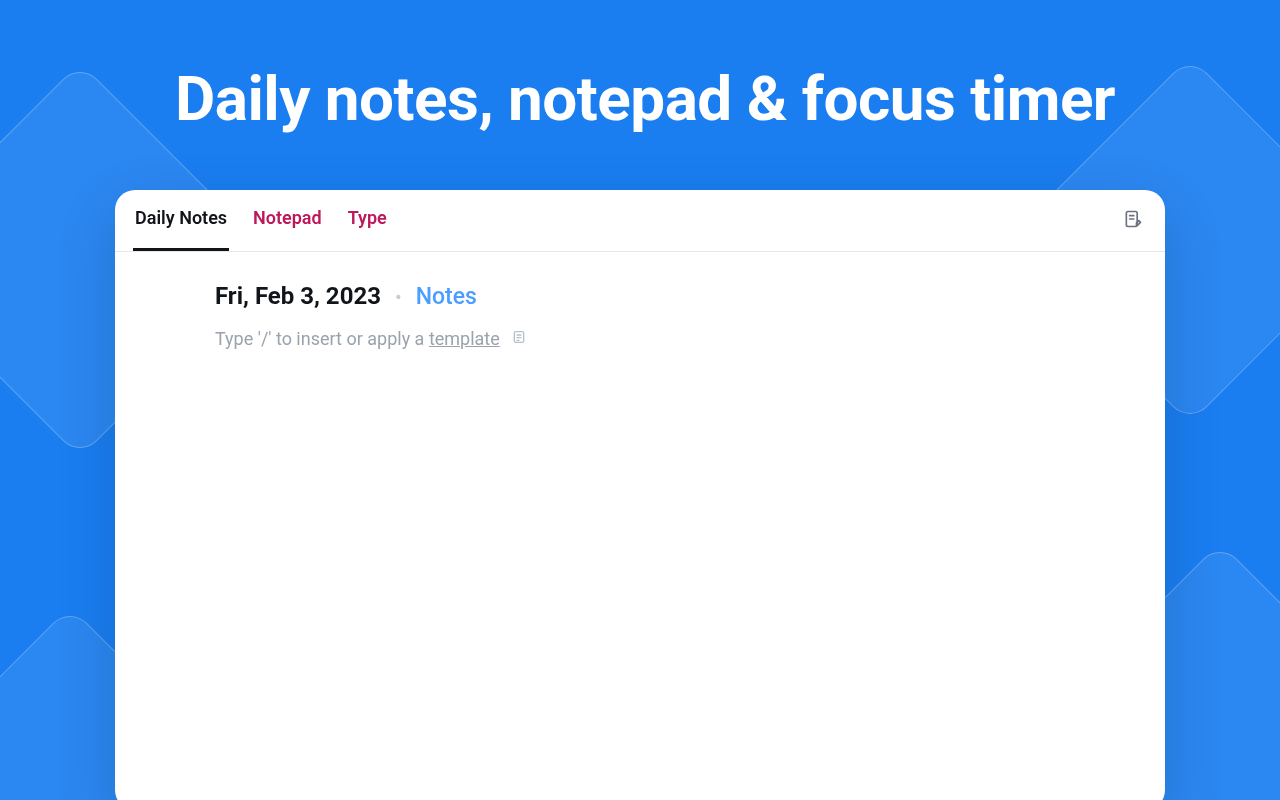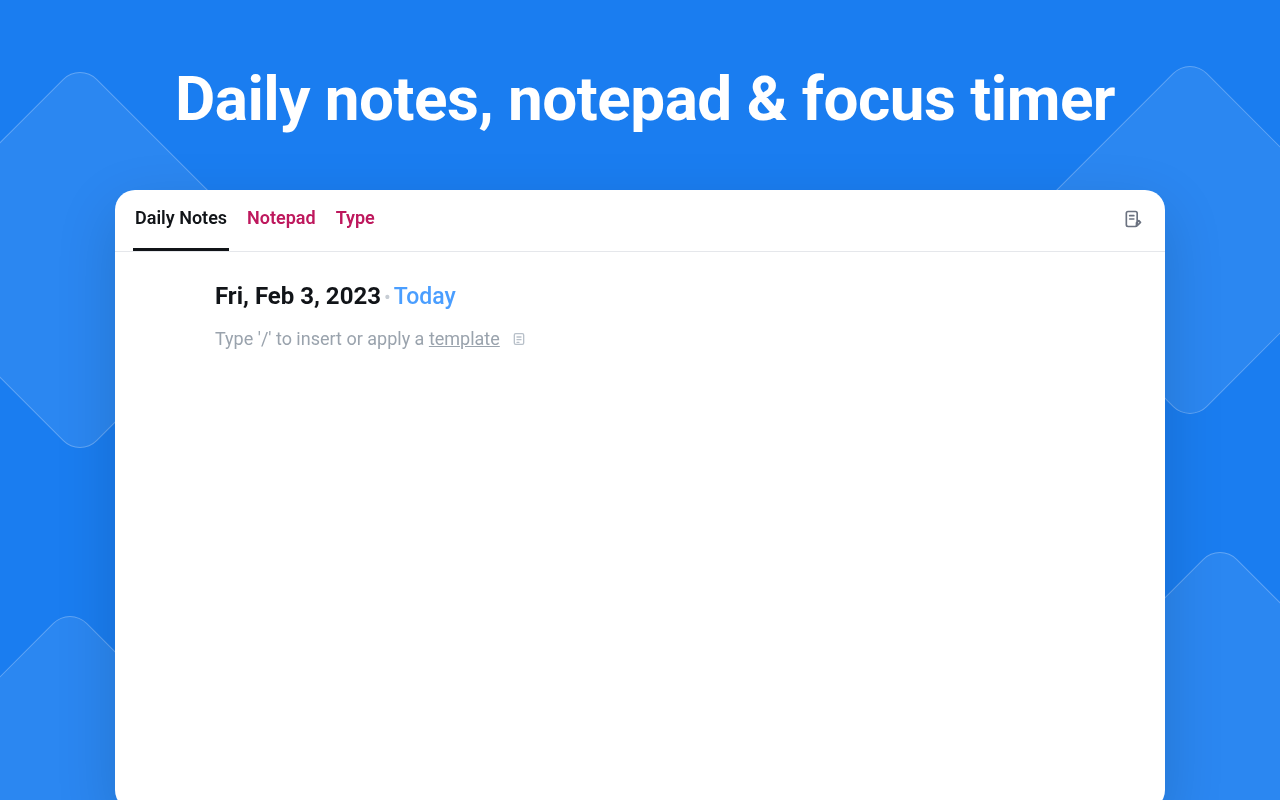--- a/index.html
+++ b/index.html
@@ -59,21 +59,21 @@
     .card-header {
       display: flex;
       align-items: center;
       justify-content: space-between;
       padding: 0 18px;
       border-bottom: 1px solid #e5e7eb;
       height: 62px;
     }
     .tabs {
       display: flex;
-      gap: 16px;
+      gap: 22px;
       height: 100%;
       align-items: flex-end;
     }
     .tab {
       font-size: 18px;
       font-weight: 600;
       color: #be185d;
       padding: 0 2px 18px 2px;
       border-bottom: 3px solid transparent;
       cursor: pointer;
@@ -99,41 +99,40 @@
       color: #6b7280;
       cursor: pointer;
     }
 
     .content {
       padding: 30px 100px 0 100px;
     }
     .date-row {
       display: flex;
       align-items: baseline;
-      gap: 3px;
+      gap: 14px;
     }
     .date-text {
       font-size: 24px;
       font-weight: 700;
       color: #111418;
     }
     .dot {
       color: #c7cdd4;
       font-size: 20px;
       line-height: 1;
     }
     .today-text {
       font-size: 23px;
       font-weight: 500;
       color: #4a9eff;
     }
     .prompt-row {
       margin-top: 18px;
       display: flex;
-      align-items: center;
       gap: 10px;
       font-size: 18px;
       color: #9aa3ad;
     }
     .template-link {
       color: #9aa3ad;
       text-decoration: underline;
       cursor: pointer;
     }
     .template-icon {
@@ -181,21 +180,21 @@
           </svg>
         </span>
       </div>
     </div>
   </div>
 
   <div class="content">
     <div class="date-row">
       <span class="date-text">Fri, Feb 3, 2023</span>
       <span class="dot">•</span>
-      <span class="today-text">Today</span>
+      <span class="today-text">Notes</span>
     </div>
     <div class="prompt-row">
       <span>
         <span>Type '/' to insert or apply a </span><a class="template-link">template</a>
       </span>
       <span class="template-icon">
         <svg width="16" height="16" viewBox="0 0 24 24" fill="none" stroke="currentColor" stroke-width="2" stroke-linecap="round" stroke-linejoin="round">
           <rect x="5" y="4" width="14" height="16" rx="2"></rect>
           <line x1="9" y1="9" x2="15" y2="9"></line>
           <line x1="9" y1="13" x2="15" y2="13"></line>

